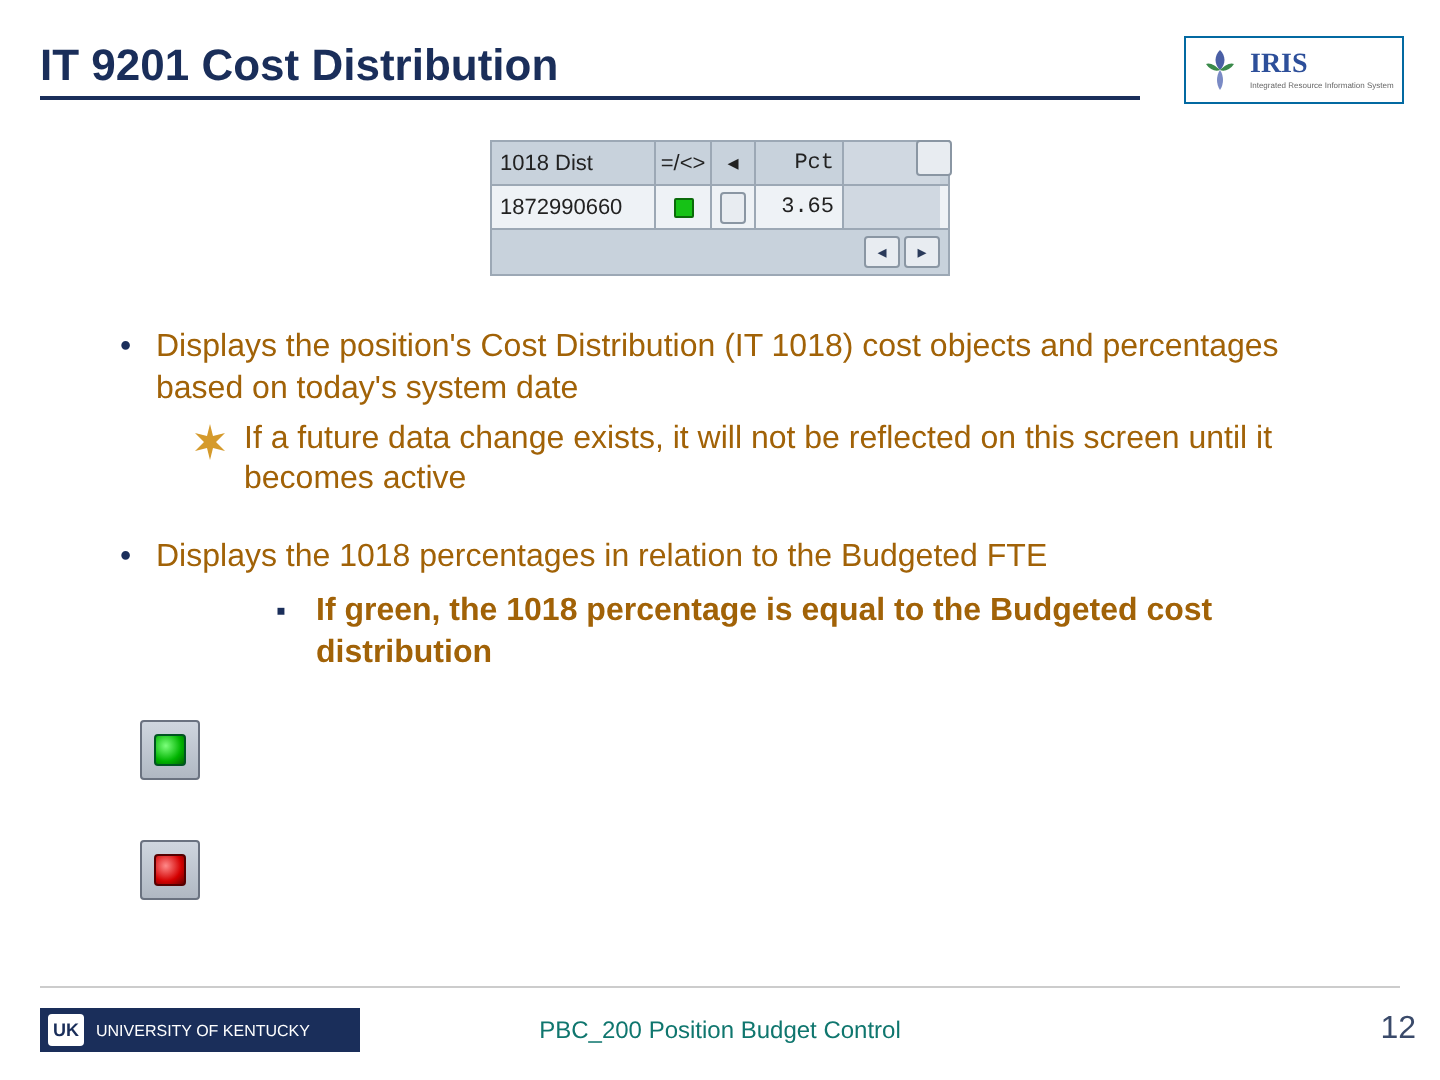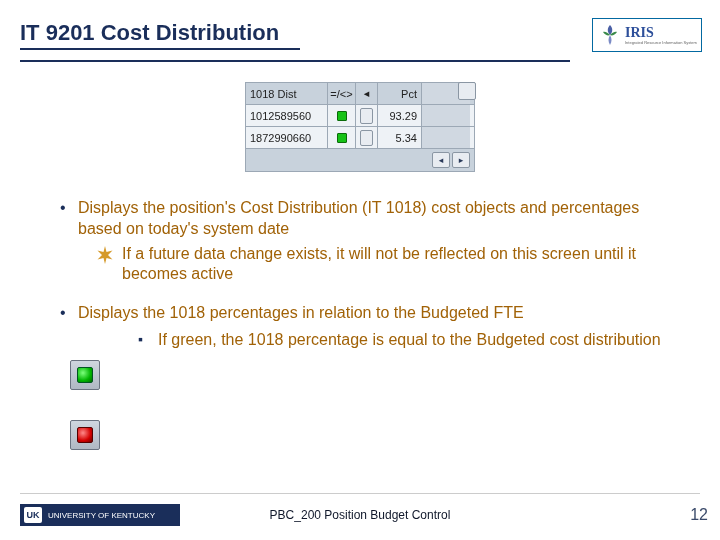--- a/index.html
+++ b/index.html
@@ -14,21 +14,21 @@
   }
   .header {
     position: relative;
     padding: 20px 20px 0 20px;
   }
   .title {
     font-size: 22px;
     font-weight: bold;
     color: #1a2e5a;
     border-bottom: 2px solid #1a2e5a;
-    padding-bottom: 14px;
+    padding-bottom: 2px;
     width: 550px;
   }
   .title-underline {
     position: absolute;
     left: 20px;
     top: 48px;
     width: 280px;
     height: 2px;
     background: #1a2e5a;
   }
@@ -71,21 +71,21 @@
     border-right: 1px solid #9ca8b5;
     font-size: 11px;
     color: #222;
     display: flex;
     align-items: center;
     padding: 0 4px;
   }
   .c1 { width: 82px; }
   .c2 { width: 28px; justify-content: center; }
   .c3 { width: 22px; justify-content: center; }
-  .c4 { width: 44px; justify-content: flex-end; }
+  .c4 { width: 44px; justify-content: flex-end; font-family: Liberation Mono, monospace; }
   .c5 { width: 48px; justify-content: center; border-right: none; background: #d0d8e1;}
   .sq-ind {
     width: 10px; height: 10px;
     background: #16c216;
     border: 1px solid #0a6b0a;
     border-radius: 1px;
   }
   .mini-btn {
     width: 16px; height: 16px;
     background: #e8ecf1;
@@ -156,20 +156,21 @@
     top: 2px;
     width: 18px; height: 18px;
     color: #d59a2b;
   }
   .sub-sq {
     position: relative;
     padding-left: 20px;
     margin-top: 6px;
     margin-left: 60px;
     line-height: 1.3;
+    font-weight: bold;
   }
   .sub-sq::before {
     content: "▪";
     position: absolute;
     left: 0;
     top: 0;
     font-size: 14px;
     color: #1a2e5a;
   }
   .led-green, .led-red {
@@ -235,21 +236,21 @@
     align-items: center;
     justify-content: center;
     margin-right: 6px;
     border-radius: 2px;
   }
   .footer-center {
     position: absolute;
     left: 50%;
     transform: translateX(-50%);
     font-size: 12px;
-    color: #0f172a;
+    color: #0f766e;
   }
   .page-num {
     position: absolute;
     right: 12px;
     font-size: 16px;
     color: #3a4a6a;
   }
 </style>
 </head>
 <body>
@@ -276,39 +277,28 @@
 <div class="widget widget-rel">
   <div class="corner-btn"></div>
   <div class="w-head">
     <div class="w-cell c1">1018 Dist</div>
     <div class="w-cell c2">=/&lt;&gt;</div>
     <div class="w-cell c3">◂</div>
     <div class="w-cell c4">Pct</div>
     <div class="w-cell c5"></div>
   </div>
   <div class="w-row">
-    <div class="w-cell c1">1012589560</div>
-    <div class="w-cell c2">
-        <div class="sq-ind"></div>
-      </div>
-    <div class="w-cell c3">
-        <div class="mini-btn"></div>
-      </div>
-    <div class="w-cell c4">93.29</div>
-    <div class="w-cell c5"></div>
-  </div>
-  <div class="w-row">
     <div class="w-cell c1">1872990660</div>
     <div class="w-cell c2">
         <div class="sq-ind"></div>
       </div>
     <div class="w-cell c3">
         <div class="mini-btn"></div>
       </div>
-    <div class="w-cell c4">5.34</div>
+    <div class="w-cell c4">3.65</div>
     <div class="w-cell c5"></div>
   </div>
   <div class="w-footer">
     <div class="arrow-btn">◂</div>
     <div class="arrow-btn">▸</div>
   </div>
 </div>
 
 <div class="content">
   <div class="bullet">

